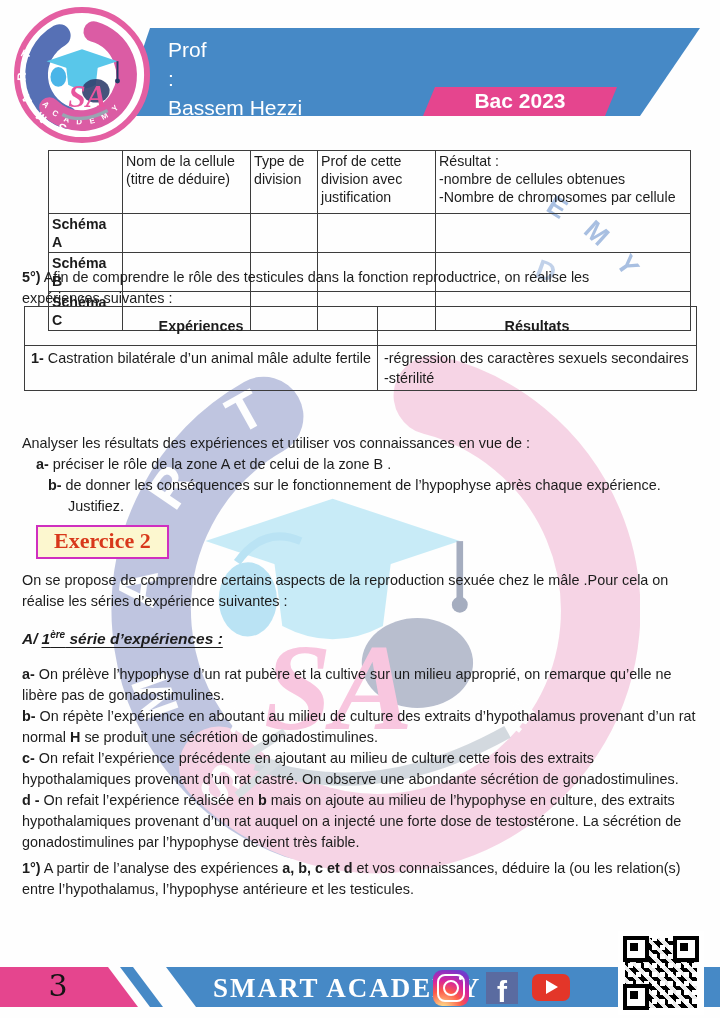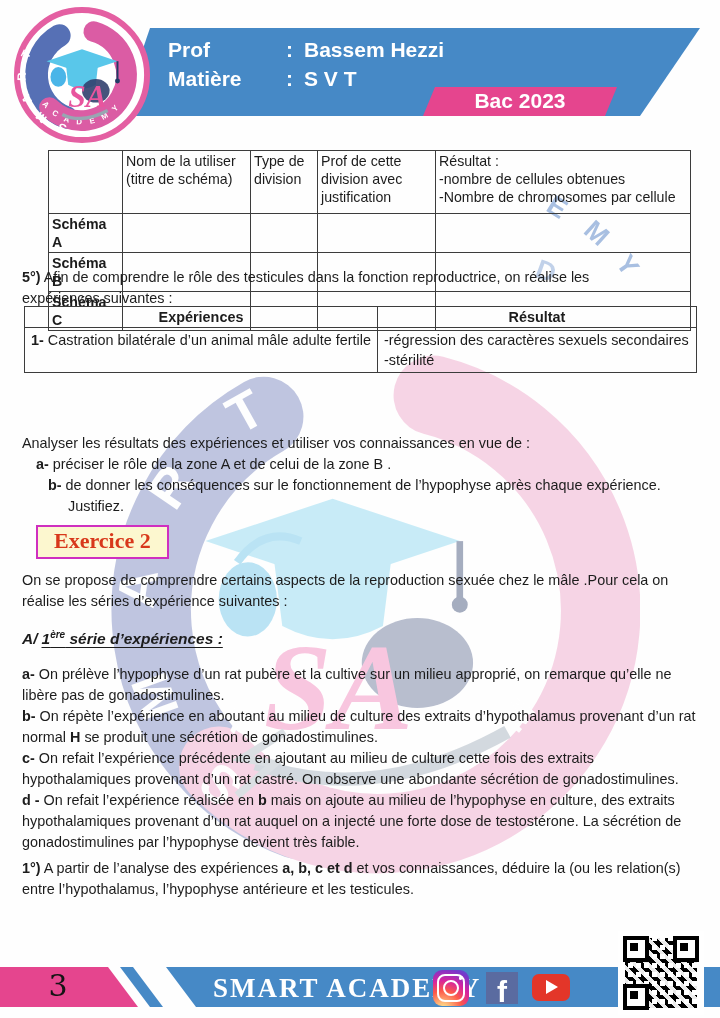--- a/index.html
+++ b/index.html
@@ -10,21 +10,21 @@
   }
   
   .banner{
     position:absolute; left:120px; top:28px; width:580px; height:88px;
     background:#4689c6;
     -webkit-clip-path:polygon(30px 0, 100% 0, calc(100% - 60px) 100%, 0 100%);
     clip-path:polygon(30px 0, 100% 0, calc(100% - 60px) 100%, 0 100%);
     z-index:4;
   }
   .banner-rows{position:absolute; left:48px; top:7px;}
-  .banner-row{display:flex; color:#fff; font-weight:bold; font-size:21px; line-height:29px;}
+  .banner-row{display:flex; color:#fff; font-weight:normal; font-size:21px; line-height:29px;flex-direction:column;}
   .banner-label{width:118px;}
   .banner-colon{width:18px;}
   .badge{
     position:absolute; left:423px; top:87px; width:194px; height:29px;
     background:#e5458e; z-index:5;
     -webkit-clip-path:polygon(12px 0, 100% 0, calc(100% - 12px) 100%, 0 100%);
     clip-path:polygon(12px 0, 100% 0, calc(100% - 12px) 100%, 0 100%);
     color:#fff; font-weight:bold; font-size:21px; text-align:center; line-height:28px;
   }
   .logo{position:absolute; left:13px; top:6px; width:138px; height:138px; z-index:6;}
@@ -38,21 +38,21 @@
   b{font-weight:bold;}
   
   table{border-collapse:collapse; background:transparent;}
   .t1{table-layout:fixed; width:642px; font-size:14.2px;}
   .t1 td{border:1.5px solid #3c3c3c; padding:1px 3px; vertical-align:top; line-height:18px;}
   .t1 .hdr{height:60px;}
   .t1 .rowlbl{font-weight:bold; height:17px;}
   
   .t2{table-layout:fixed; width:672px; font-size:14.4px;}
   .t2 td{border:1.5px solid #3c3c3c; padding:2px 6px; vertical-align:top; line-height:20px;}
-  .t2 .th{font-weight:bold; text-align:center; padding:0;}
+  .t2 .th{font-weight:bold; text-align:center; padding:9px;}
   
   .ex-box{
     position:absolute; left:36px; top:525px; z-index:2;
     border:2.5px solid #cf2fc0; background:#fcf7cf; padding:1px 16px 3px 16px;
     font-family:"Liberation Serif", serif; font-weight:bold; font-size:22px; color:#d8381b;
   }
   .serie{font-size:15.5px; font-weight:bold; font-style:italic;}
   .serie .nound{text-decoration:none; margin-right:4px;}
   .serie u{text-underline-offset:3px;}
   sup{font-size:10px;}
@@ -184,21 +184,21 @@
       <colgroup>
           <col style="width:74px">
           <col style="width:128px">
           <col style="width:67px">
           <col style="width:118px">
           <col style="width:255px">
         </colgroup>
       <tbody>
           <tr>
         <td class="hdr"></td>
-        <td class="hdr">Nom de la utiliser (titre de schéma)</td>
+        <td class="hdr">Nom de la cellule (titre de déduire)</td>
         <td class="hdr">Type de division</td>
         <td class="hdr">Prof de cette division avec justification</td>
         <td class="hdr">
           <div> Résultat :</div>
           <div>-nombre de cellules obtenues</div>
           <div>-Nombre de chromosomes par cellule</div>
         </td>
       </tr>
       <tr>
         <td class="rowlbl">Schéma A</td>
@@ -231,21 +231,21 @@
 
   <div class="abs" style="left:24px; top:306px;">
     <table class="t2">
       <colgroup>
           <col style="width:353px">
           <col style="width:319px">
         </colgroup>
       <tbody>
           <tr>
         <td class="th">Expériences</td>
-        <td class="th">Résultat</td>
+        <td class="th">Résultats</td>
       </tr>
       <tr>
         <td><b>1-</b><span> Castration bilatérale d’un animal mâle adulte fertile</span></td>
         <td>
           <div>-régression des caractères sexuels secondaires</div>
           <div>-stérilité</div>
         </td>
       </tr>
     </tbody>
       </table>

